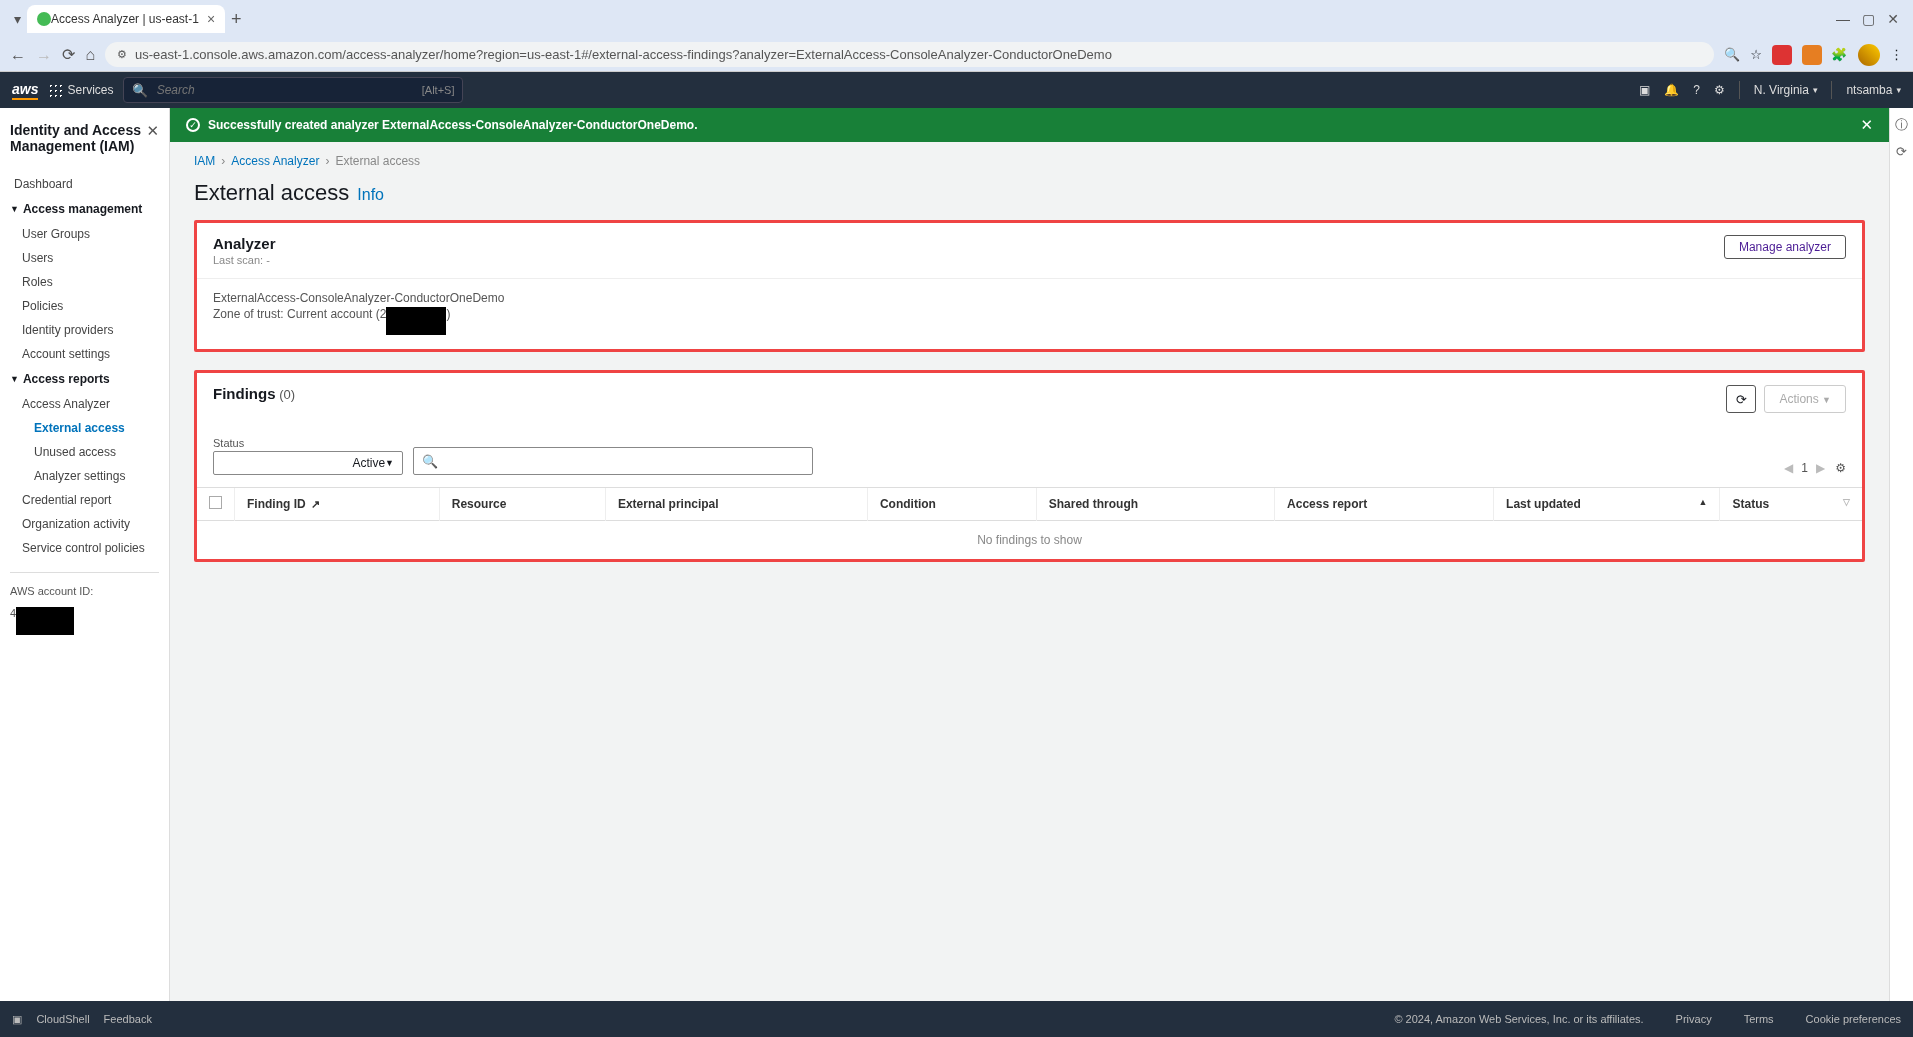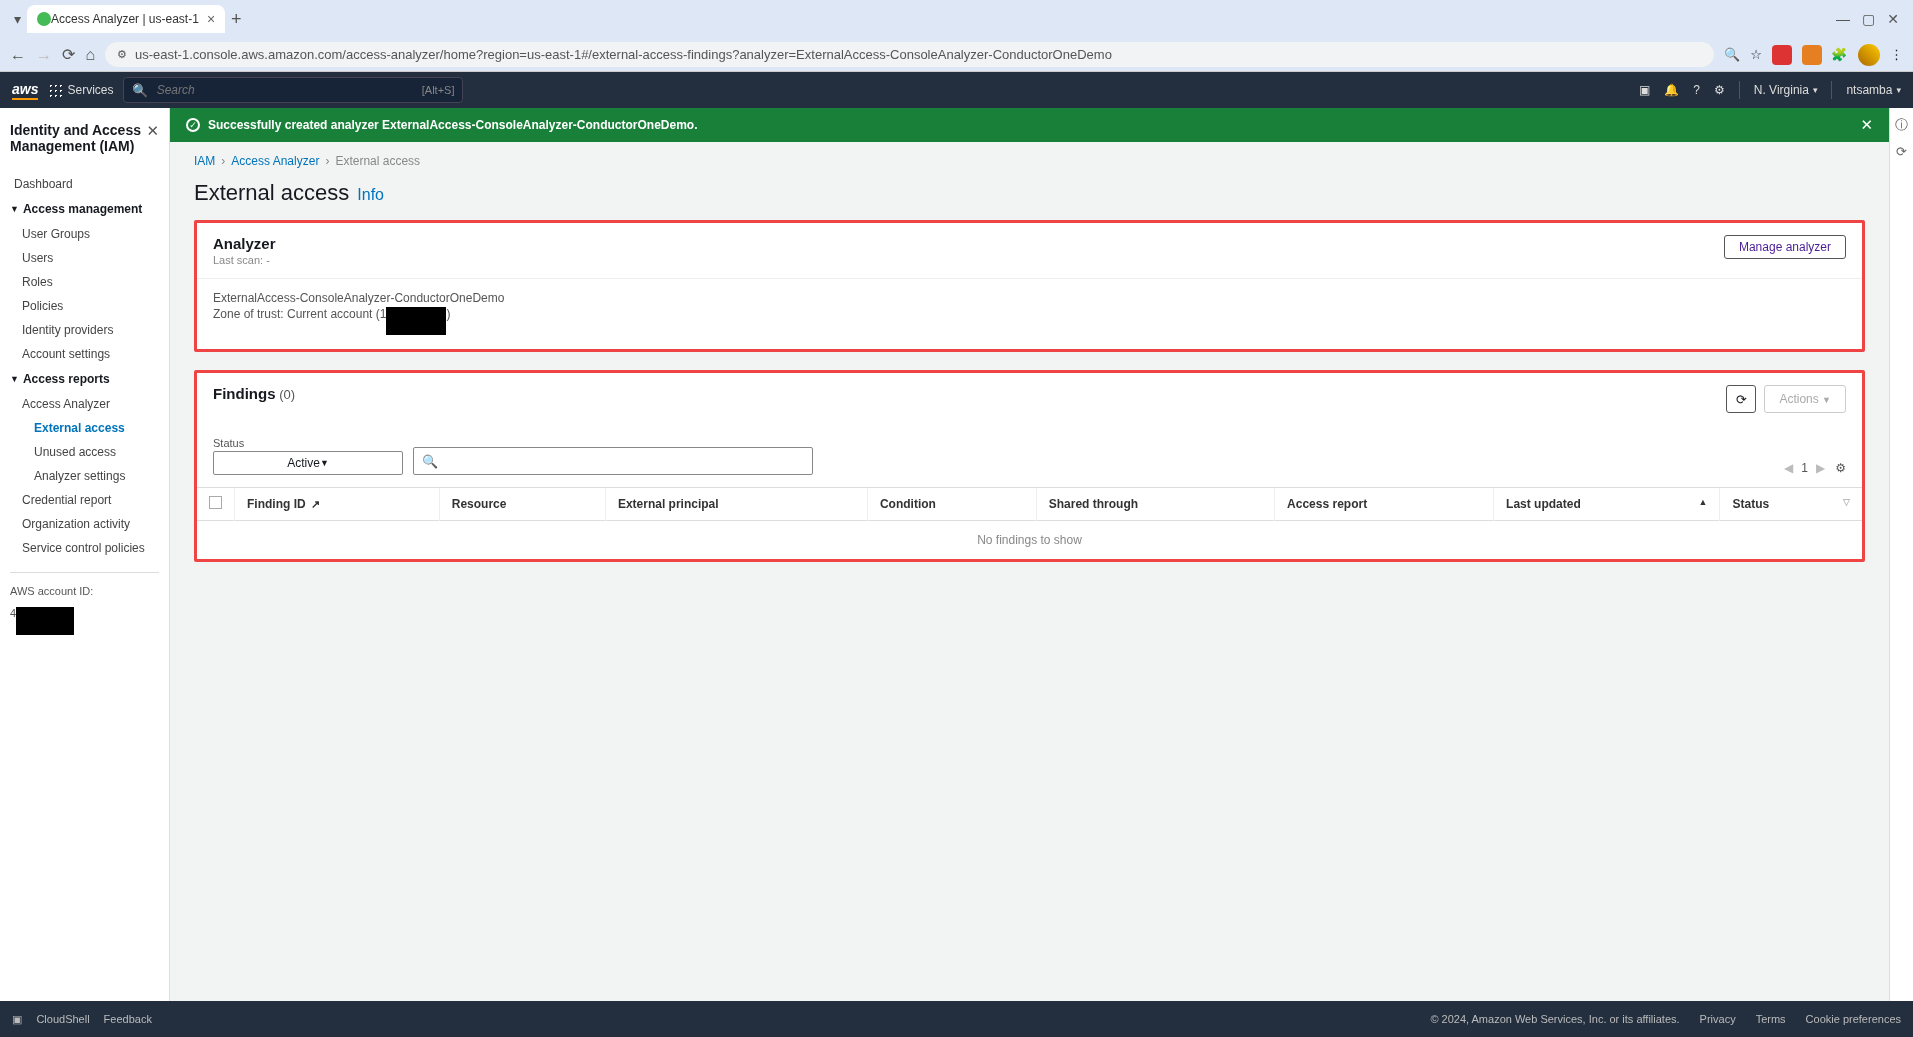--- a/index.html
+++ b/index.html
@@ -55,35 +55,35 @@
     .panel-title { font-size: 15px; font-weight: bold; }
     .panel-sub { font-size: 11px; color: #888; margin-top: 2px; }
     .btn { background: #fff; border: 1px solid #555; border-radius: 3px; padding: 4px 14px; font-size: 12px; cursor: pointer; color: #4c1d95; }
     .btn.disabled { color: #aaa; border-color: #ccc; cursor: default; }
     .panel-body { padding: 12px 16px; border-top: 1px solid #eee; font-size: 12px; color: #555; }
     .panel-body div { margin-bottom: 2px; }
     .findings-controls { padding: 12px 16px; display: flex; align-items: flex-end; gap: 12px; flex-wrap: wrap; }
     .fc-left { display: flex; align-items: flex-end; gap: 10px; }
     .fc-right { margin-left: auto; display: flex; align-items: center; gap: 10px; font-size: 12px; color: #555; }
     .label { font-size: 11px; color: #555; margin-bottom: 2px; }
-    .select { border: 1px solid #888; border-radius: 2px; padding: 4px 8px; width: 190px; font-size: 12px; display: flex; justify-content: center; align-items: center; background: #fff; cursor: pointer; }
+    .select { border: 1px solid #888; border-radius: 2px; padding: 4px 8px; width: 190px; font-size: 12px; display: flex; justify-content: flex-end; align-items: center; background: #fff; cursor: pointer; }
     .search-box { border: 1px solid #888; border-radius: 2px; width: 400px; height: 28px; display: flex; align-items: center; padding: 0 8px; background: #fff; }
     .icon-btn { border: 1px solid #555; border-radius: 3px; width: 30px; height: 28px; display: inline-flex; align-items: center; justify-content: center; background: #fff; cursor: pointer; }
     .pag { display: flex; align-items: center; gap: 8px; }
     .pag .arrow { color: #bbb; font-size: 12px; }
     table { width: 100%; border-collapse: collapse; }
     thead th { text-align: left; font-size: 12px; font-weight: bold; padding: 8px 12px; border-top: 1px solid #ddd; border-left: 1px solid #eee; color: #333; }
     thead th:first-child { border-left: none; width: 36px; }
     .sort-ind { float: right; font-size: 9px; }
     .chk { width: 13px; height: 13px; border: 1px solid #aaa; display: inline-block; }
     .empty-row td { text-align: center; padding: 12px; color: #888; font-size: 12px; border-top: 1px solid #ddd; }
     .right-rail { width: 24px; background: #fff; border-left: 1px solid #ddd; display: flex; flex-direction: column; align-items: center; padding-top: 8px; gap: 10px; color: #666; font-size: 13px; }
     .footer { background: #232f3e; color: #bbb; height: 36px; display: flex; align-items: center; padding: 0 12px; font-size: 11px; gap: 14px; }
     .footer .fl { cursor: pointer; }
-    .footer .right { margin-left: auto; display: flex; gap: 20px; }
+    .footer .right { margin-left: auto; display: flex; gap: 32px; }
     .caret-down::after { content: " ▾"; font-size: 9px; }
     .ext-link { font-size: 11px; margin-left: 2px; }
   </style>
 </head>
 <body>
 
 <div class="chrome-bar">
   <span class="chrome-ctl">▾</span>
   <div class="chrome-tab">
     <span class="favicon"></span>
@@ -195,21 +195,21 @@
       <div class="panel">
         <div class="panel-header">
           <div>
             <div class="panel-title">Analyzer</div>
             <div class="panel-sub">Last scan: -</div>
           </div>
           <button class="btn">Manage analyzer</button>
         </div>
         <div class="panel-body">
           <div>ExternalAccess-ConsoleAnalyzer-ConductorOneDemo</div>
-          <div><span>Zone of trust: Current account (1</span><span class="redact">xxxx</span><span>)</span></div>
+          <div><span>Zone of trust: Current account (2</span><span class="redact">xxxx</span><span>)</span></div>
         </div>
       </div>
 
       <div class="panel">
         <div class="panel-header">
           <div>
             <span class="panel-title">Findings</span>
             <span style="color:#555;">(0)</span>
           </div>
           <div style="display:flex;gap:8px;">

